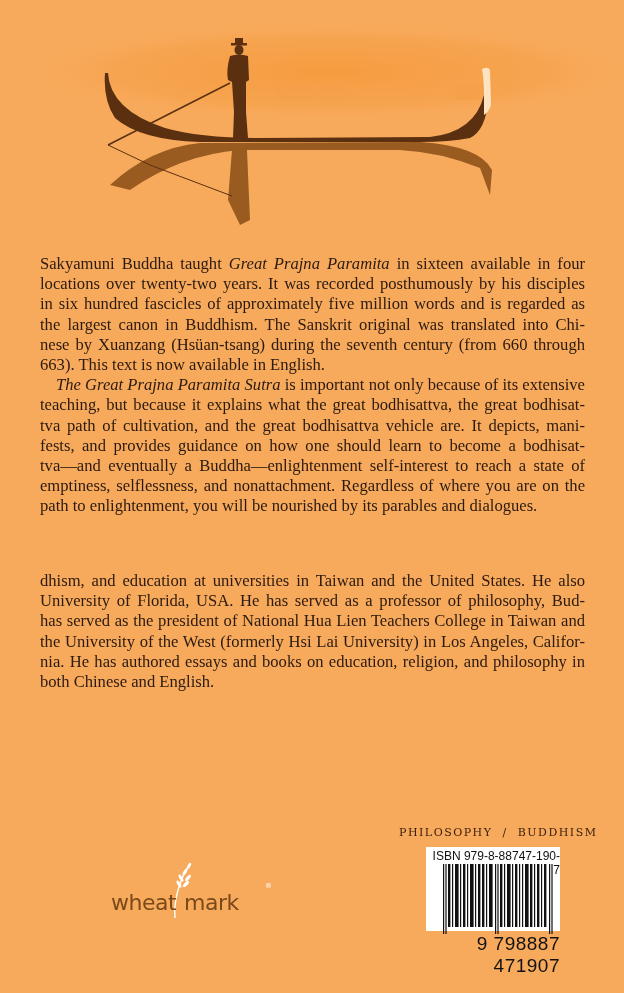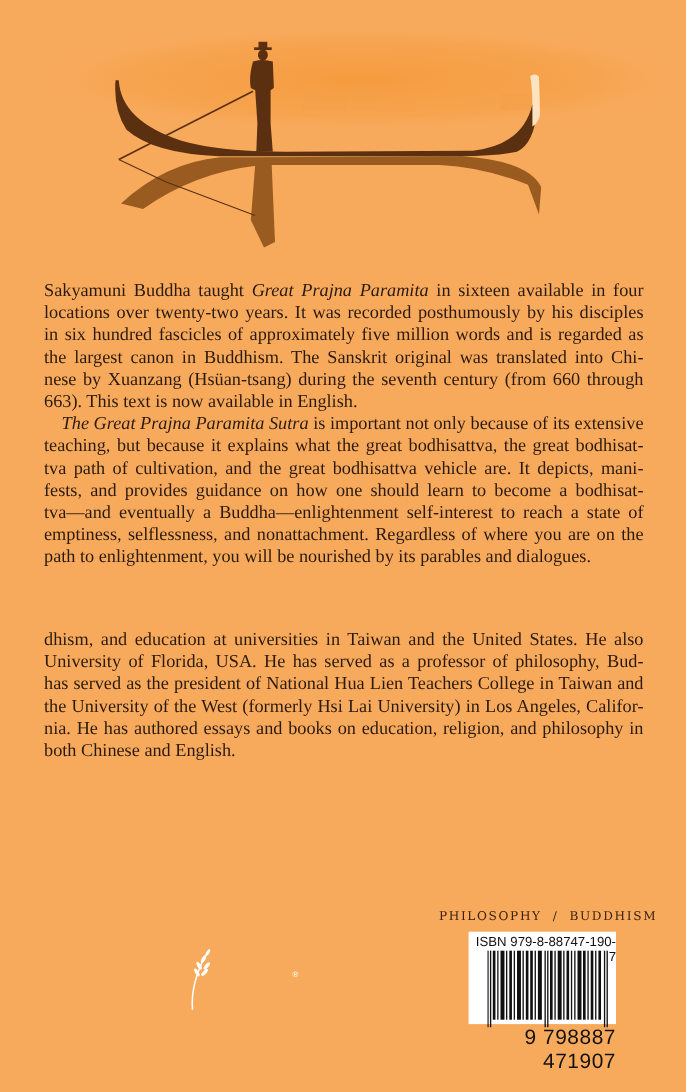--- a/index.html
+++ b/index.html
@@ -143,14 +143,15 @@
     <path d="M 20 58 Q 18 35 32 8" stroke="#fff" stroke-width="1.4" fill="none"></path>
     <g fill="#fff">
       <ellipse cx="30" cy="12" rx="1.6" ry="4" transform="rotate(30 30 12)"></ellipse>
       <ellipse cx="26" cy="18" rx="1.6" ry="4" transform="rotate(-30 26 18)"></ellipse>
       <ellipse cx="33" cy="18" rx="1.6" ry="4" transform="rotate(40 33 18)"></ellipse>
       <ellipse cx="24" cy="24" rx="1.6" ry="4" transform="rotate(-30 24 24)"></ellipse>
       <ellipse cx="31" cy="24" rx="1.6" ry="4" transform="rotate(45 31 24)"></ellipse>
       <ellipse cx="34" cy="6" rx="1.4" ry="3.5" transform="rotate(30 34 6)"></ellipse>
     </g>
   </svg>
+  <div class="logo-text"><span>wheat</span><span class="mark">mark</span></div>
   <div class="logo-reg">®</div>
 </div>
 
 </body></html>

